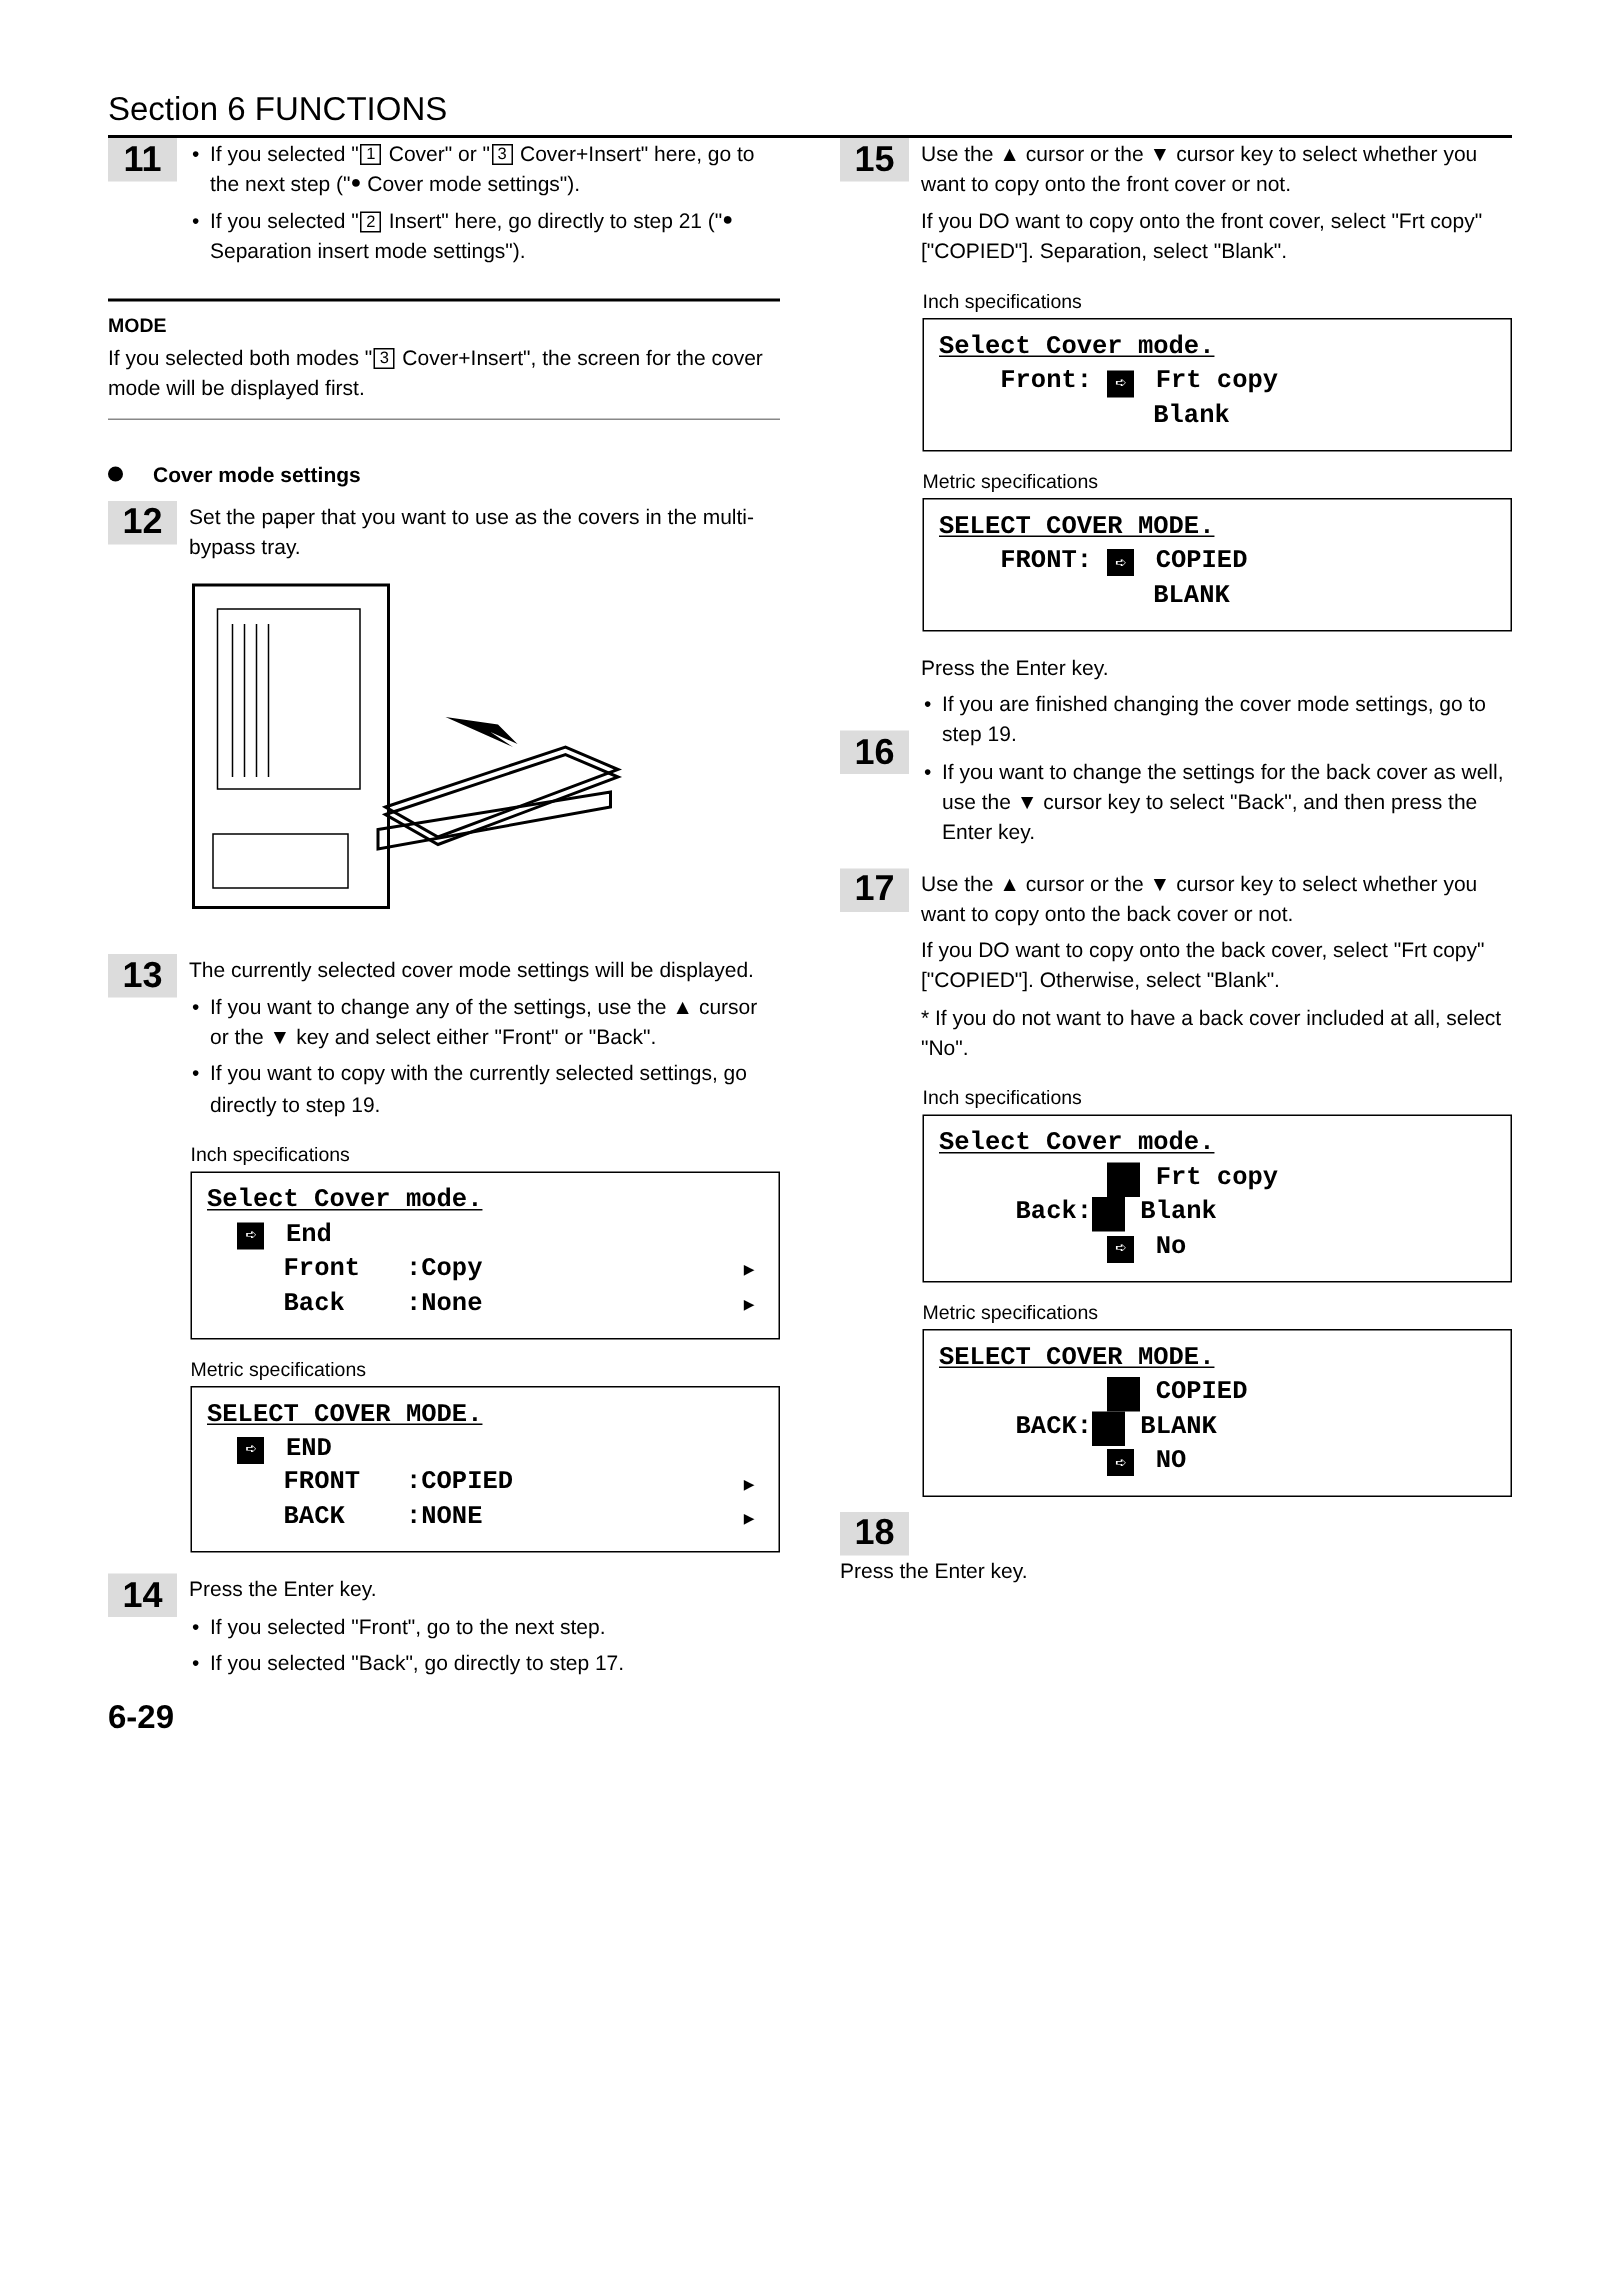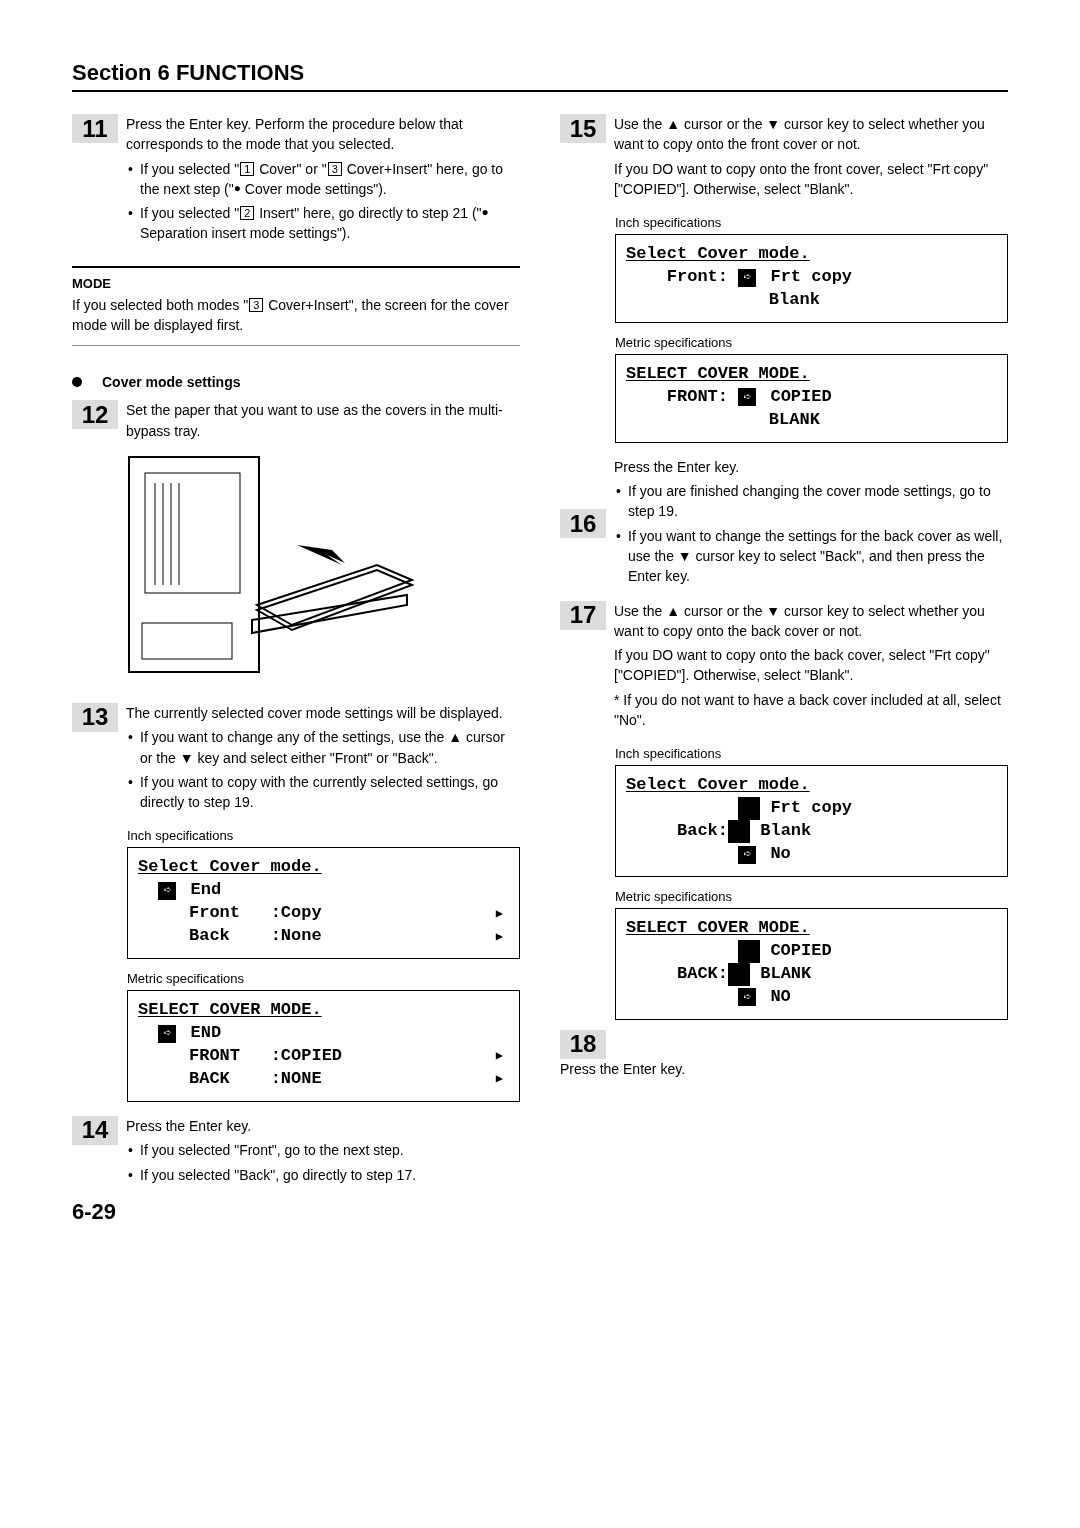--- a/index.html
+++ b/index.html
@@ -9,24 +9,23 @@
     font-family: Arial, Helvetica, sans-serif;
     color: #000;
     width: 1080px;
   }
   .page {
     padding: 60px 72px 0 72px;
     box-sizing: border-box;
   }
   .section-title {
     font-size: 22px;
-    font-weight: bold;
+    font-weight: normal;
     border-bottom: 2px solid #000;
     padding-bottom: 4px;
-    margin-bottom: 22px;
   }
   .cols {
     display: flex;
     gap: 40px;
   }
   .col {
     flex: 1 1 0;
     min-width: 0;
   }
   .step {
@@ -137,21 +136,20 @@
 
   <div class="section-title">Section 6  FUNCTIONS</div>
 
   <div class="cols">
 
     <div class="col">
 
       <div class="step">
         <span class="step-num">11</span>
         <div class="step-body">
-          <p>Press the Enter key. Perform the procedure below that corresponds to the mode that you selected.</p>
           <p class="sub-bullet">
             <span>If you selected "</span><span class="boxed-digit">1</span><span> Cover" or "</span><span class="boxed-digit">3</span><span> Cover+Insert" here, go to the next step ("</span><span class="dot-inline">●</span><span> Cover mode settings").</span>
           </p>
           <p class="sub-bullet">
             <span>If you selected "</span><span class="boxed-digit">2</span><span> Insert" here, go directly to step 21 ("</span><span class="dot-inline">●</span><span> Separation insert mode settings").</span>
           </p>
         </div>
       </div>
 
       <div class="note-block">
@@ -228,21 +226,21 @@
       </div>
 
     </div>
 
     <div class="col">
 
       <div class="step">
         <span class="step-num">15</span>
         <div class="step-body">
           <p>Use the ▲ cursor or the ▼ cursor key to select whether you want to copy onto the front cover or not.</p>
-          <p>If you DO want to copy onto the front cover, select "Frt copy" ["COPIED"]. Otherwise, select "Blank".</p>
+          <p>If you DO want to copy onto the front cover, select "Frt copy" ["COPIED"]. Separation, select "Blank".</p>
         </div>
       </div>
 
       <div class="pad-under-step">
         <div class="spec-label">Inch specifications</div>
         <div class="lcd">
           <div class="row"><span class="underline">Select Cover mode.</span></div>
           <div class="row"><span>    </span><span>Front:</span><span> </span><span class="arrow-cell">➪</span><span> </span><span>Frt copy</span></div>
           <div class="row"><span>              </span><span>Blank</span></div>
         </div>

